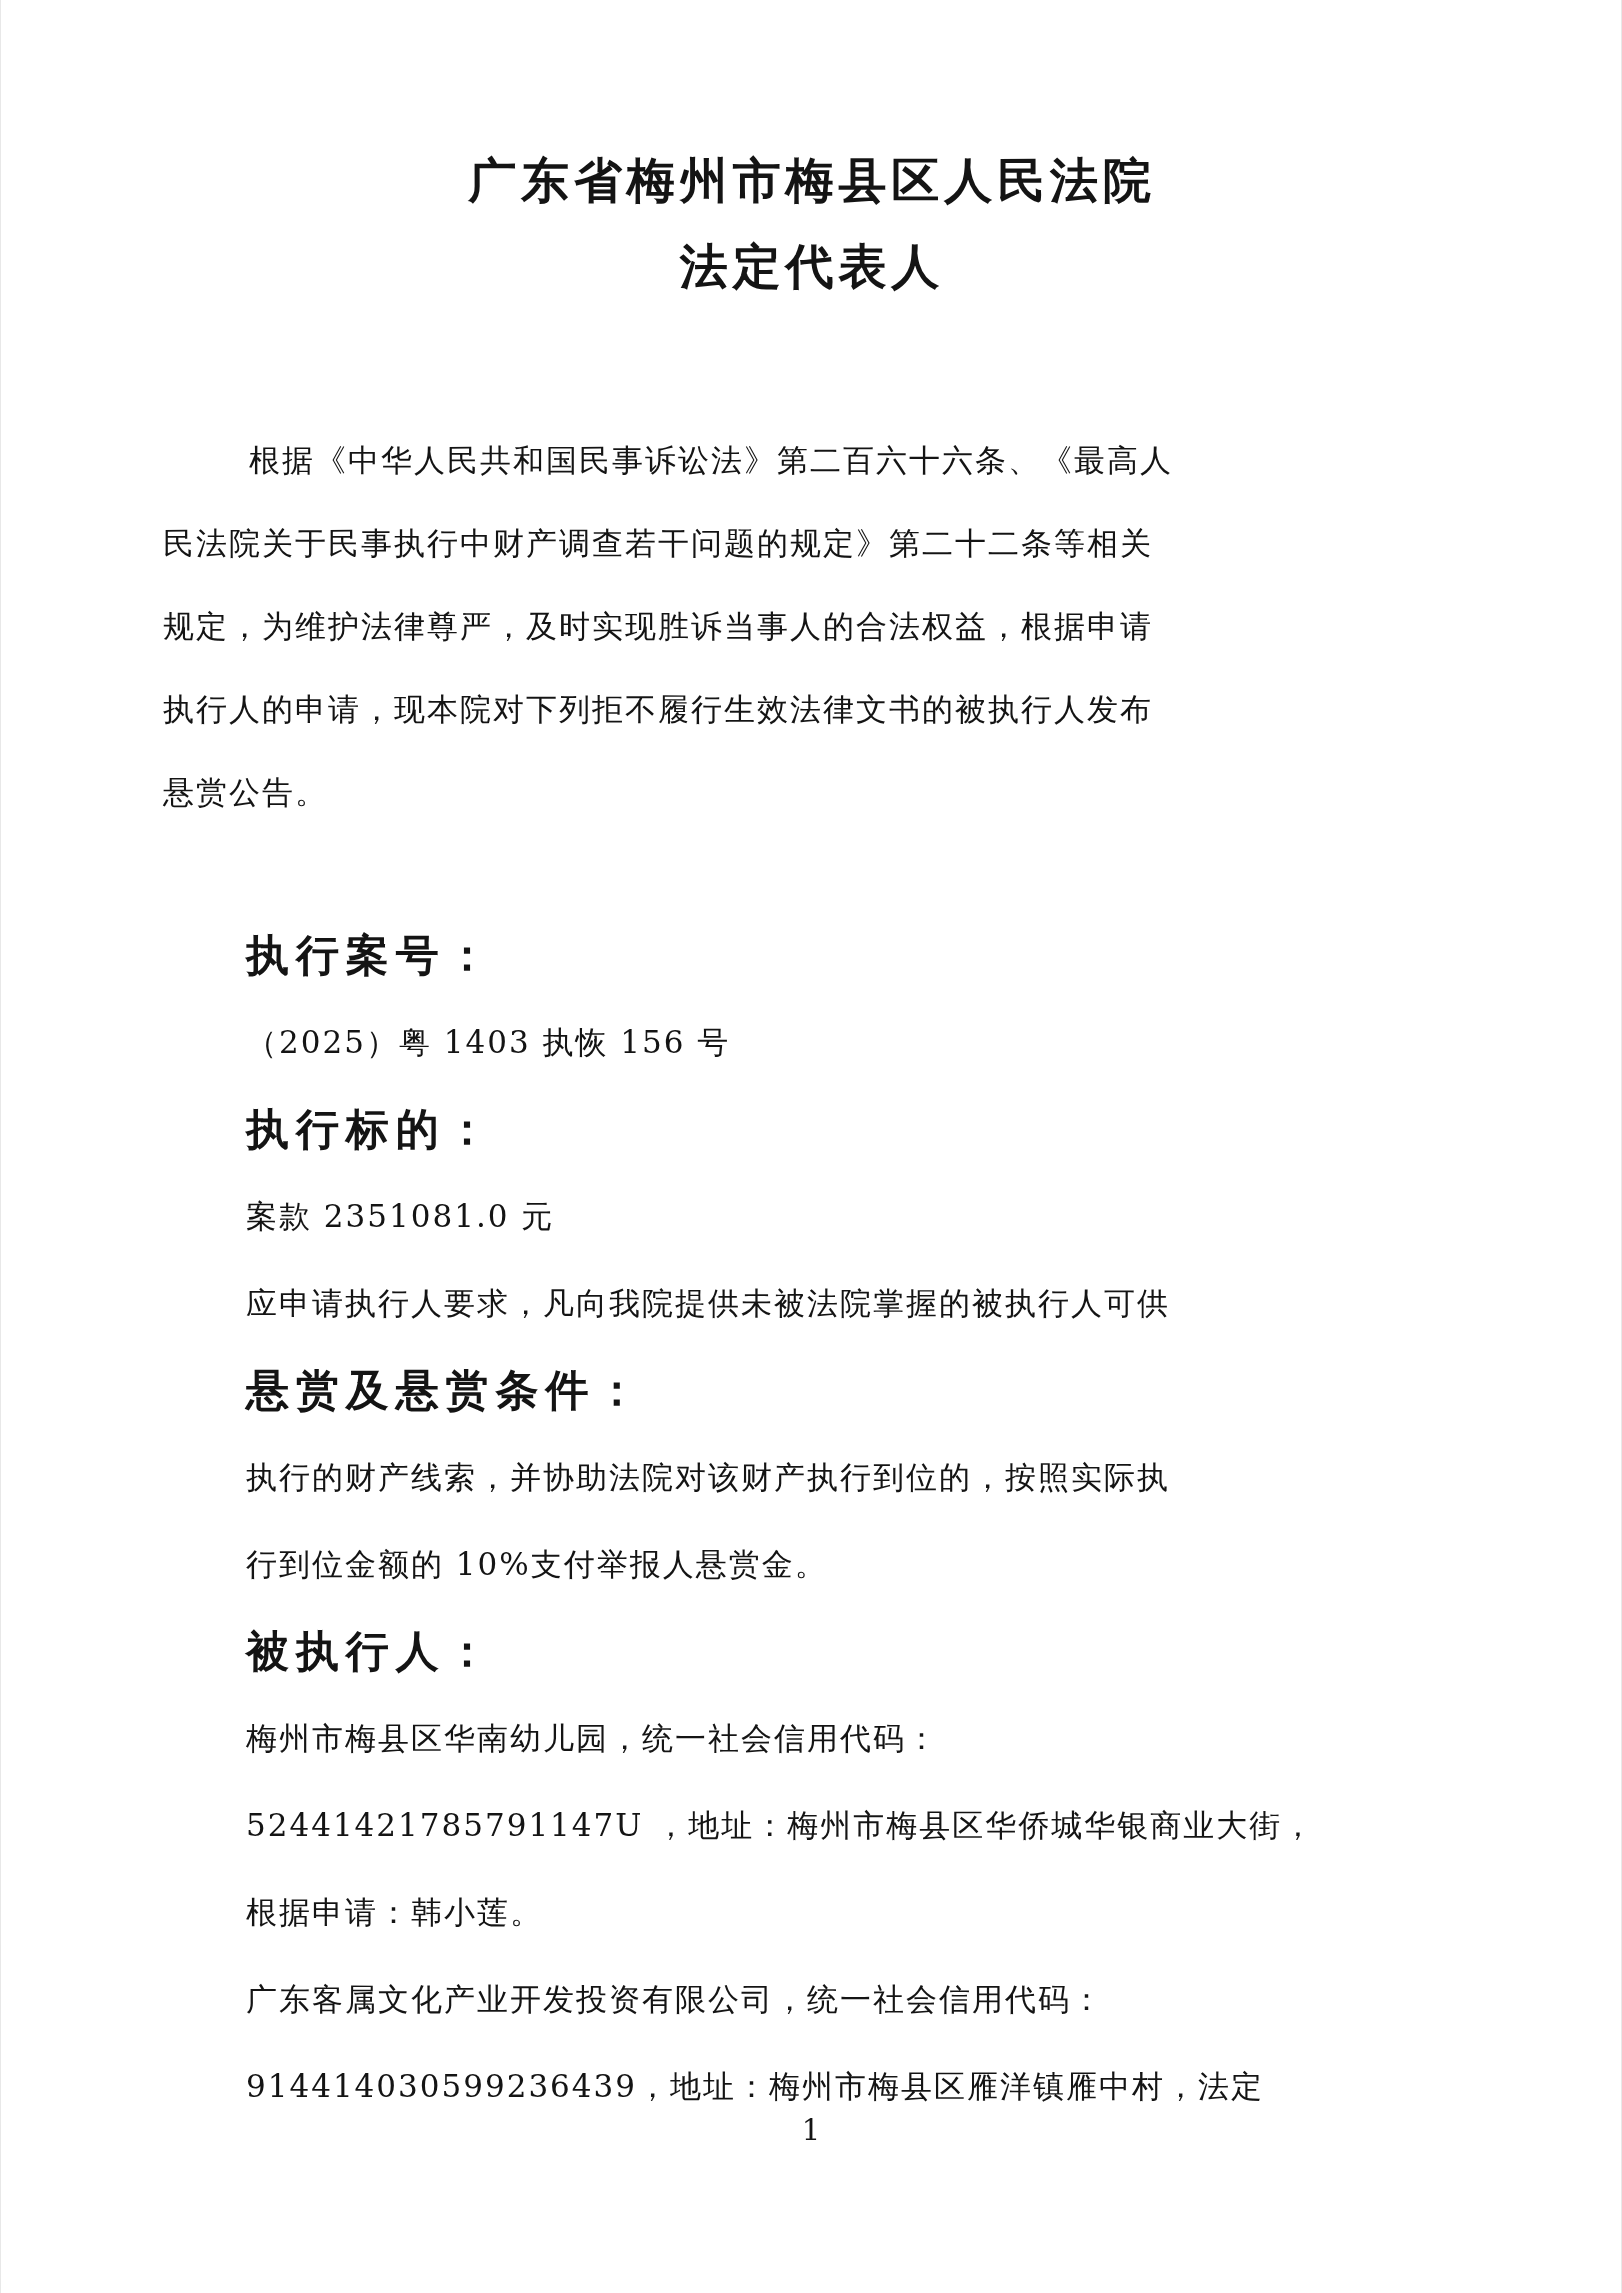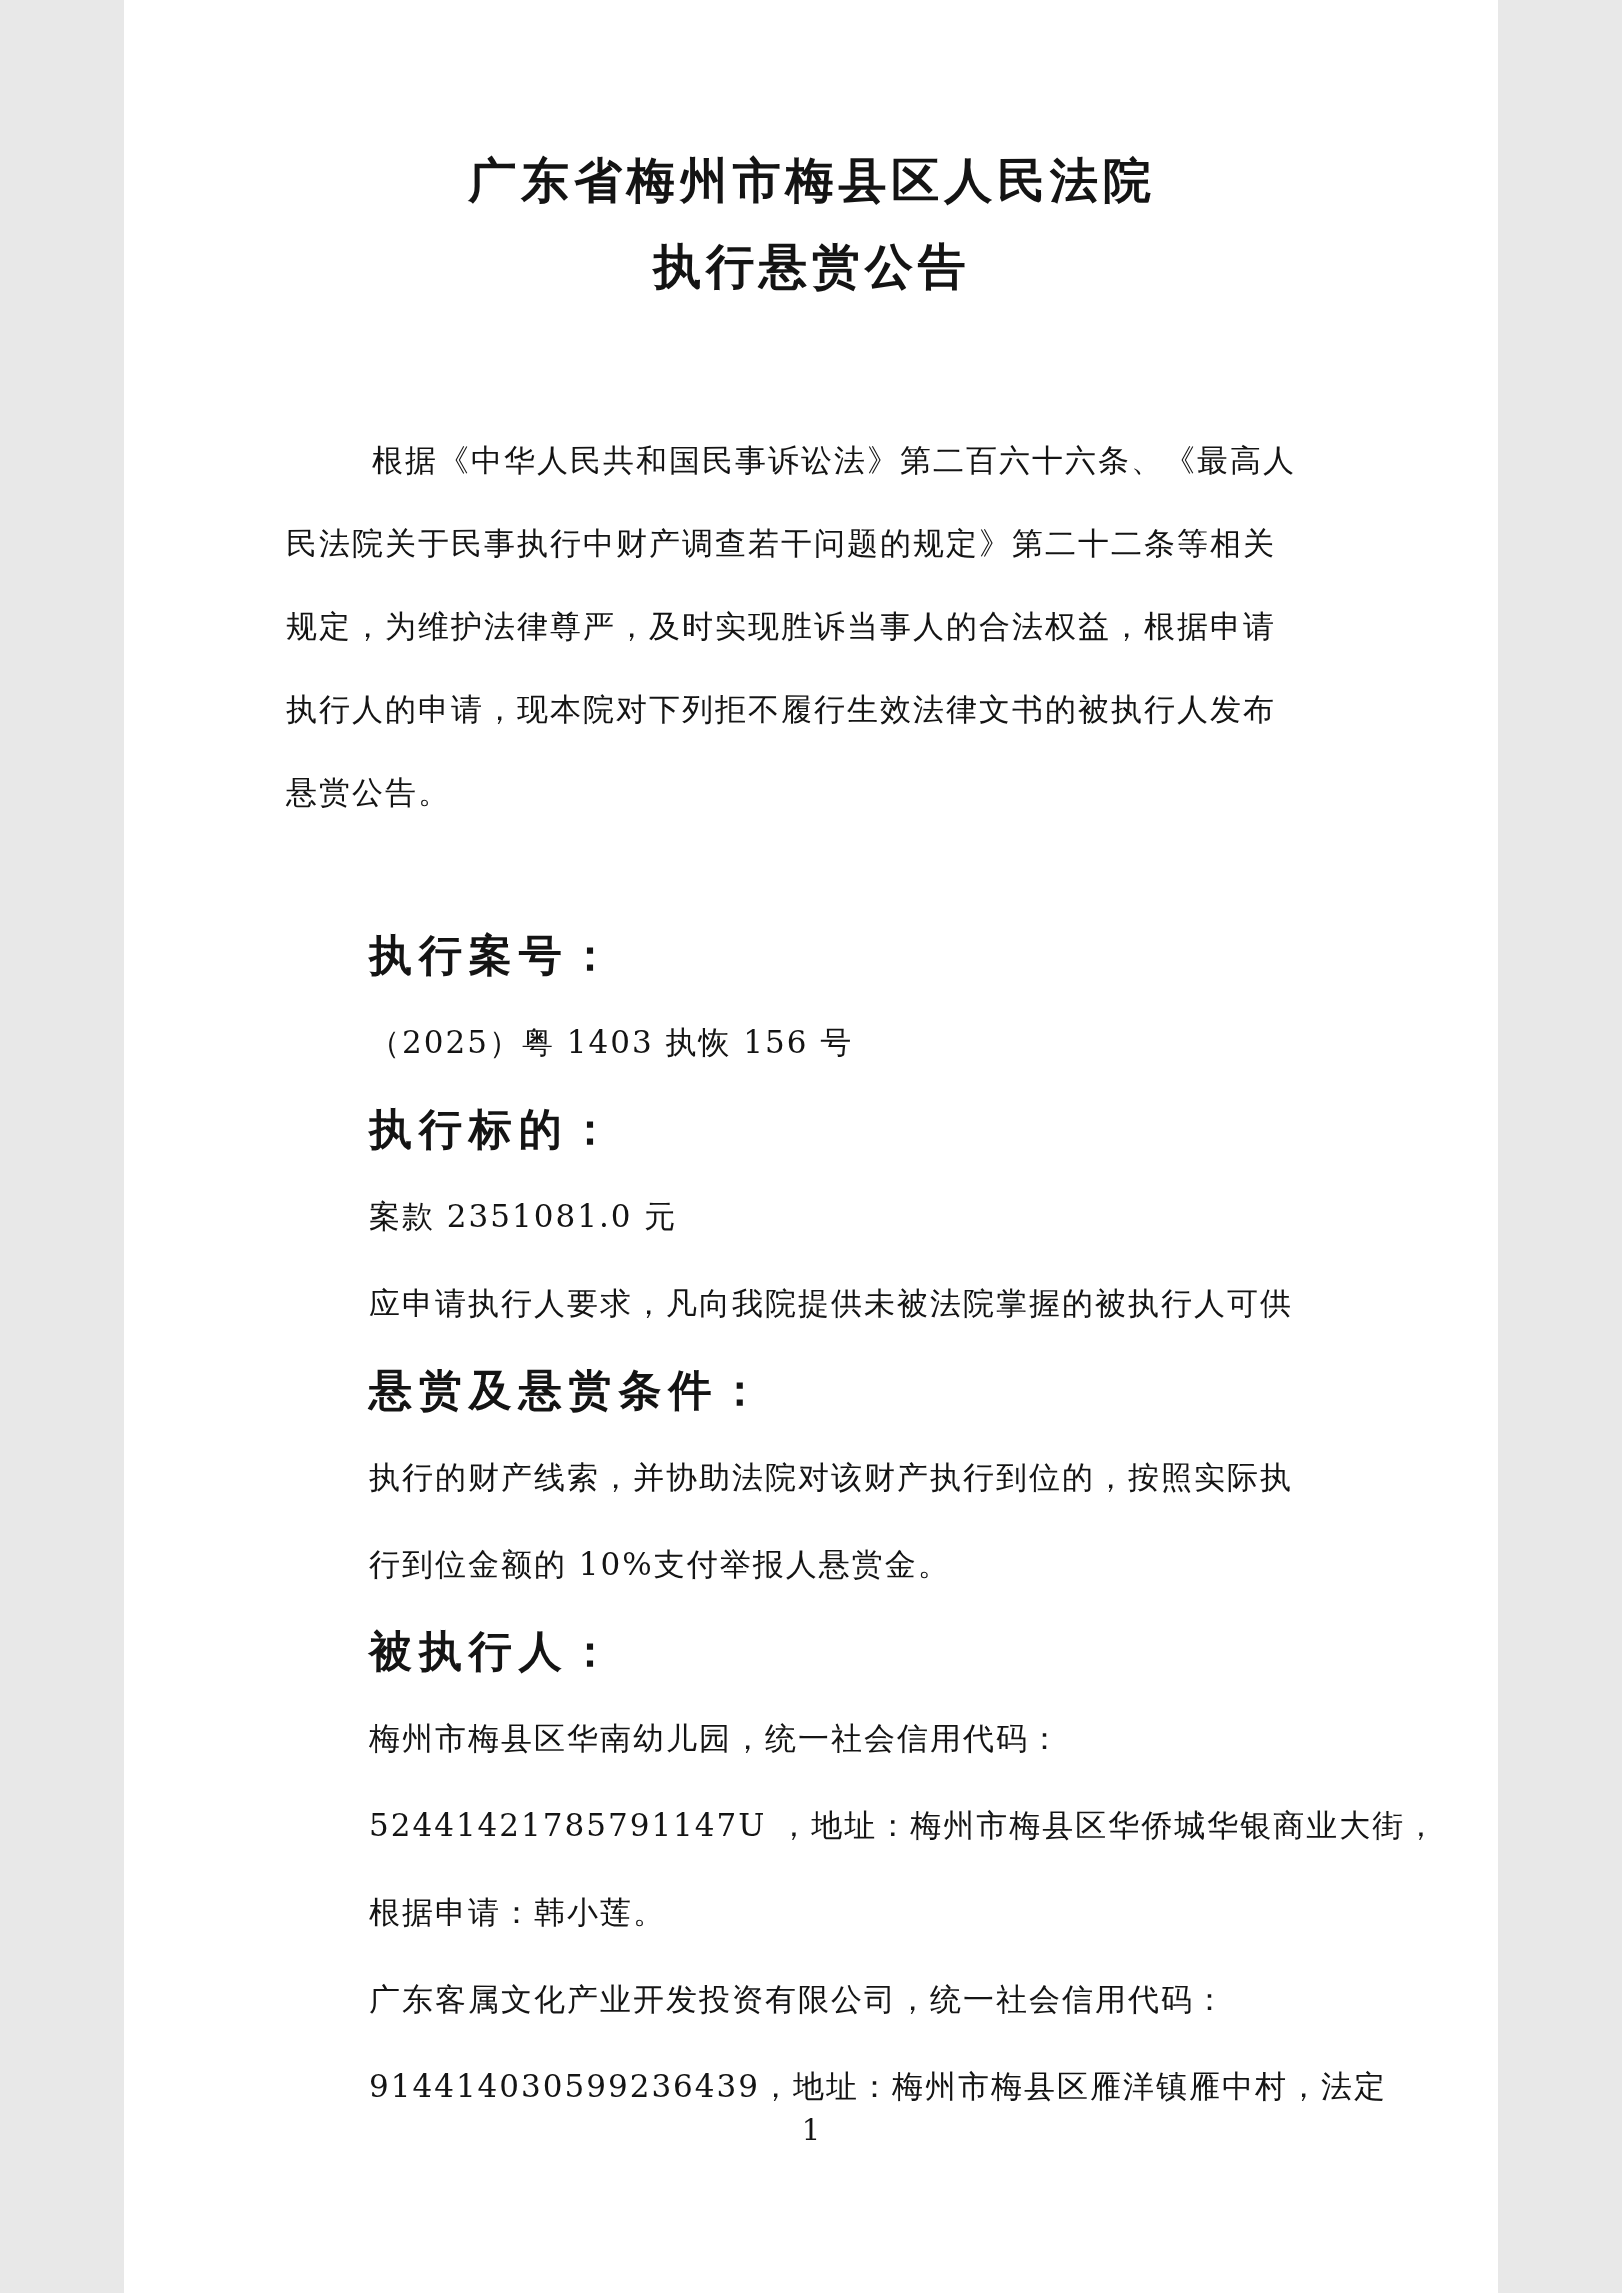--- a/index.html
+++ b/index.html
@@ -2,21 +2,21 @@
 <html lang="zh"><head>
 <meta charset="utf-8">
 <style>
   html, body {
     margin: 0;
     padding: 0;
     background: #e8e8e8;
   }
   .page {
     position: relative;
-    width: 1374px;
+    width: 1620px;
     height: 2294px;
     margin: 0 auto;
     background: #ffffff;
     color: #141414;
     font-family: "DejaVu Serif", "Liberation Serif", serif;
     overflow: hidden;
   }
   .content {
     padding: 137px 160px 0 162px;
   }
@@ -64,21 +64,21 @@
   }
 </style>
 </head>
 <body>
 
 <div class="page">
   <div class="content">
 
     <div class="title">广东省梅州市梅县区人民法院</div>
 
-    <div class="title">执行悬赏公告</div>
+    <div class="title">法定代表人</div>
 
     <div class="intro">
 
         <div class="line indent">根据《中华人民共和国民事诉讼法》第二百六十六条、《最高人</div>
 
         <div class="line">民法院关于民事执行中财产调查若干问题的规定》第二十二条等相关</div>
 
         <div class="line">规定，为维护法律尊严，及时实现胜诉当事人的合法权益，根据申请</div>
 
         <div class="line">执行人的申请，现本院对下列拒不履行生效法律文书的被执行人发布</div>

